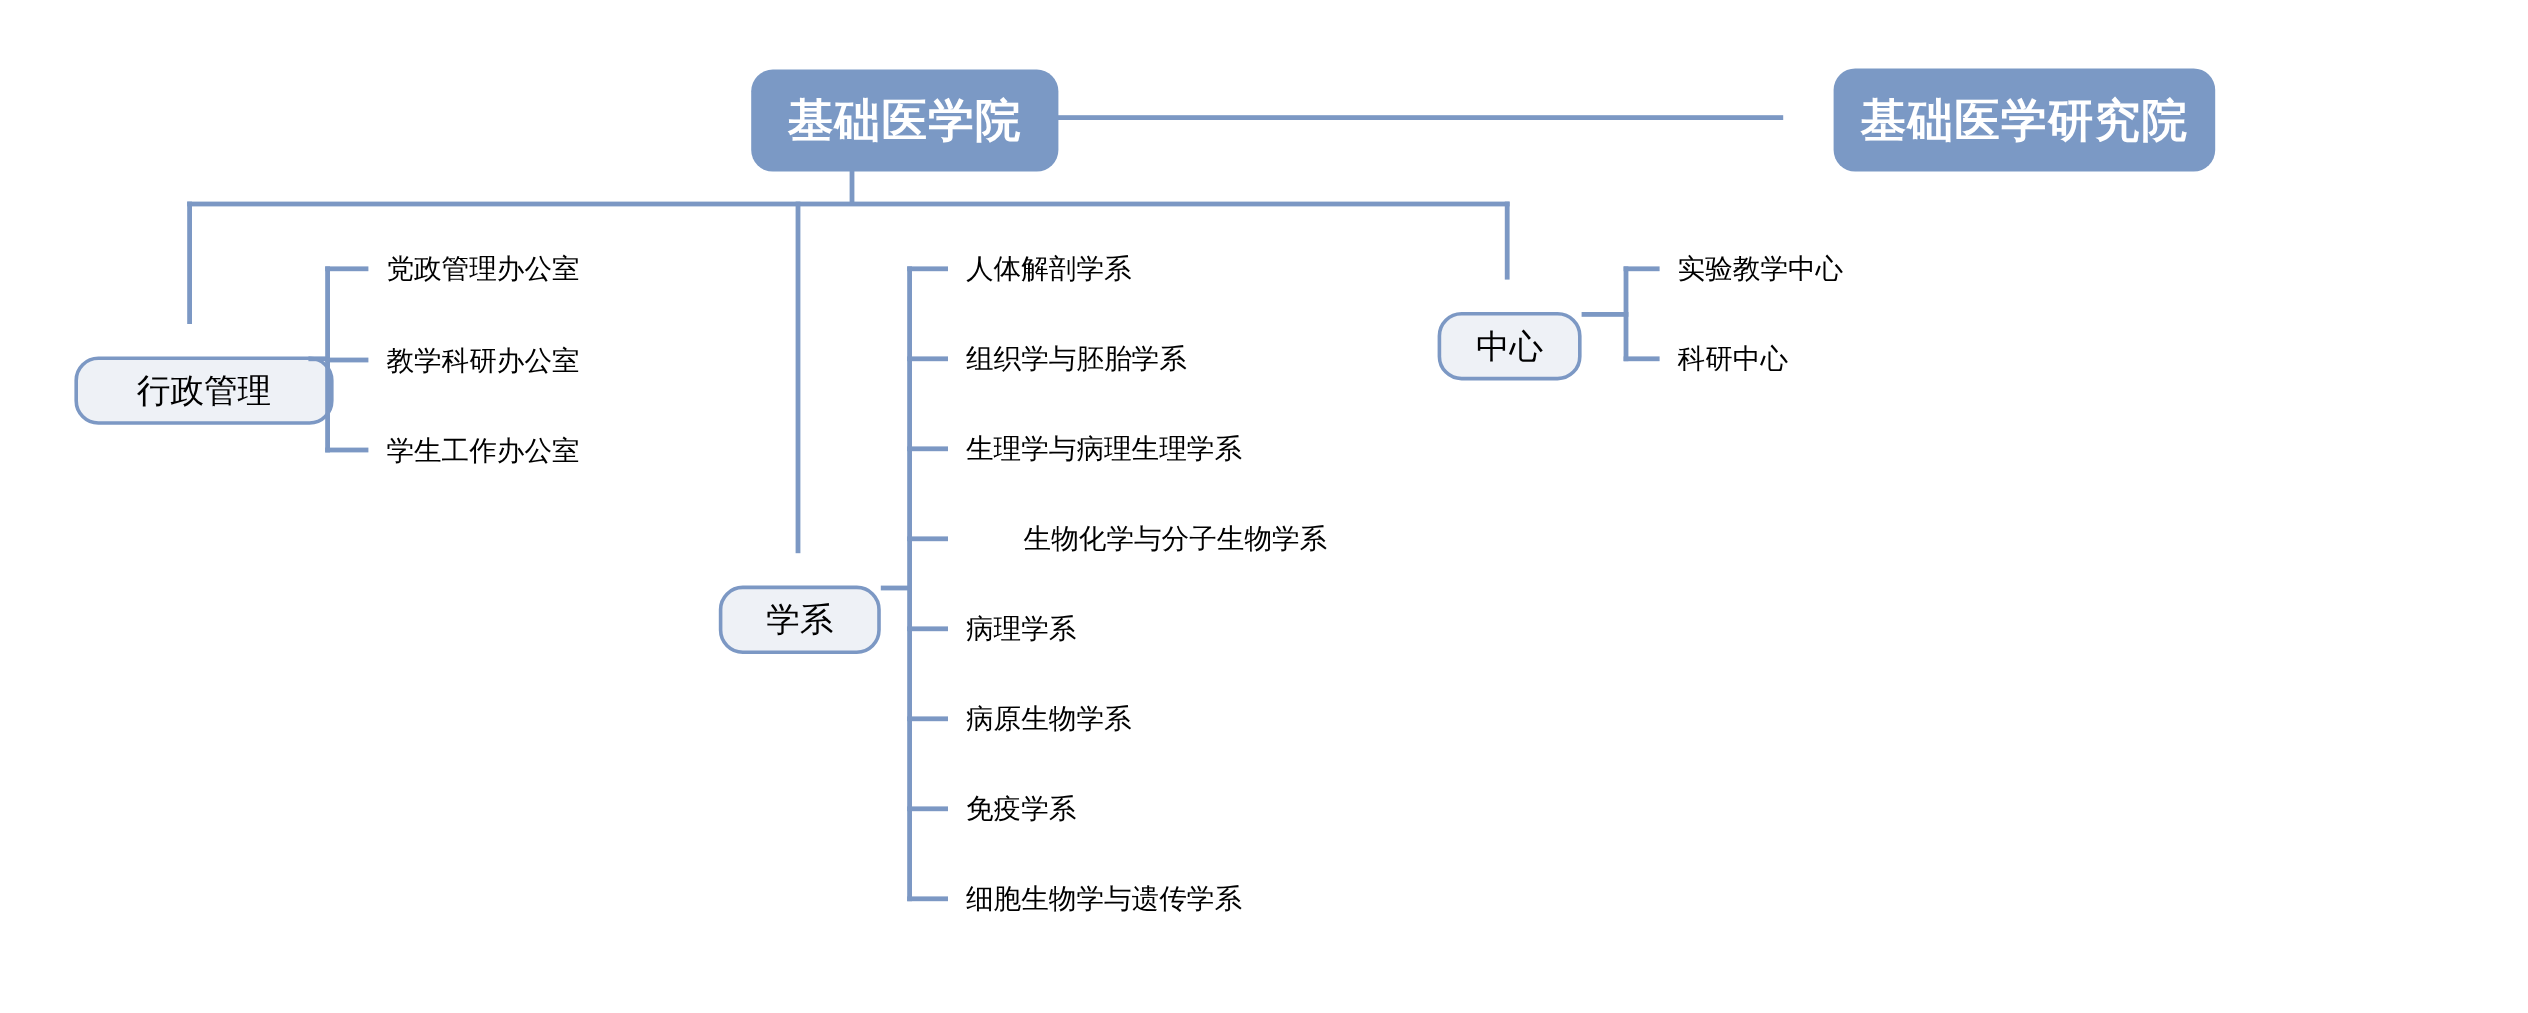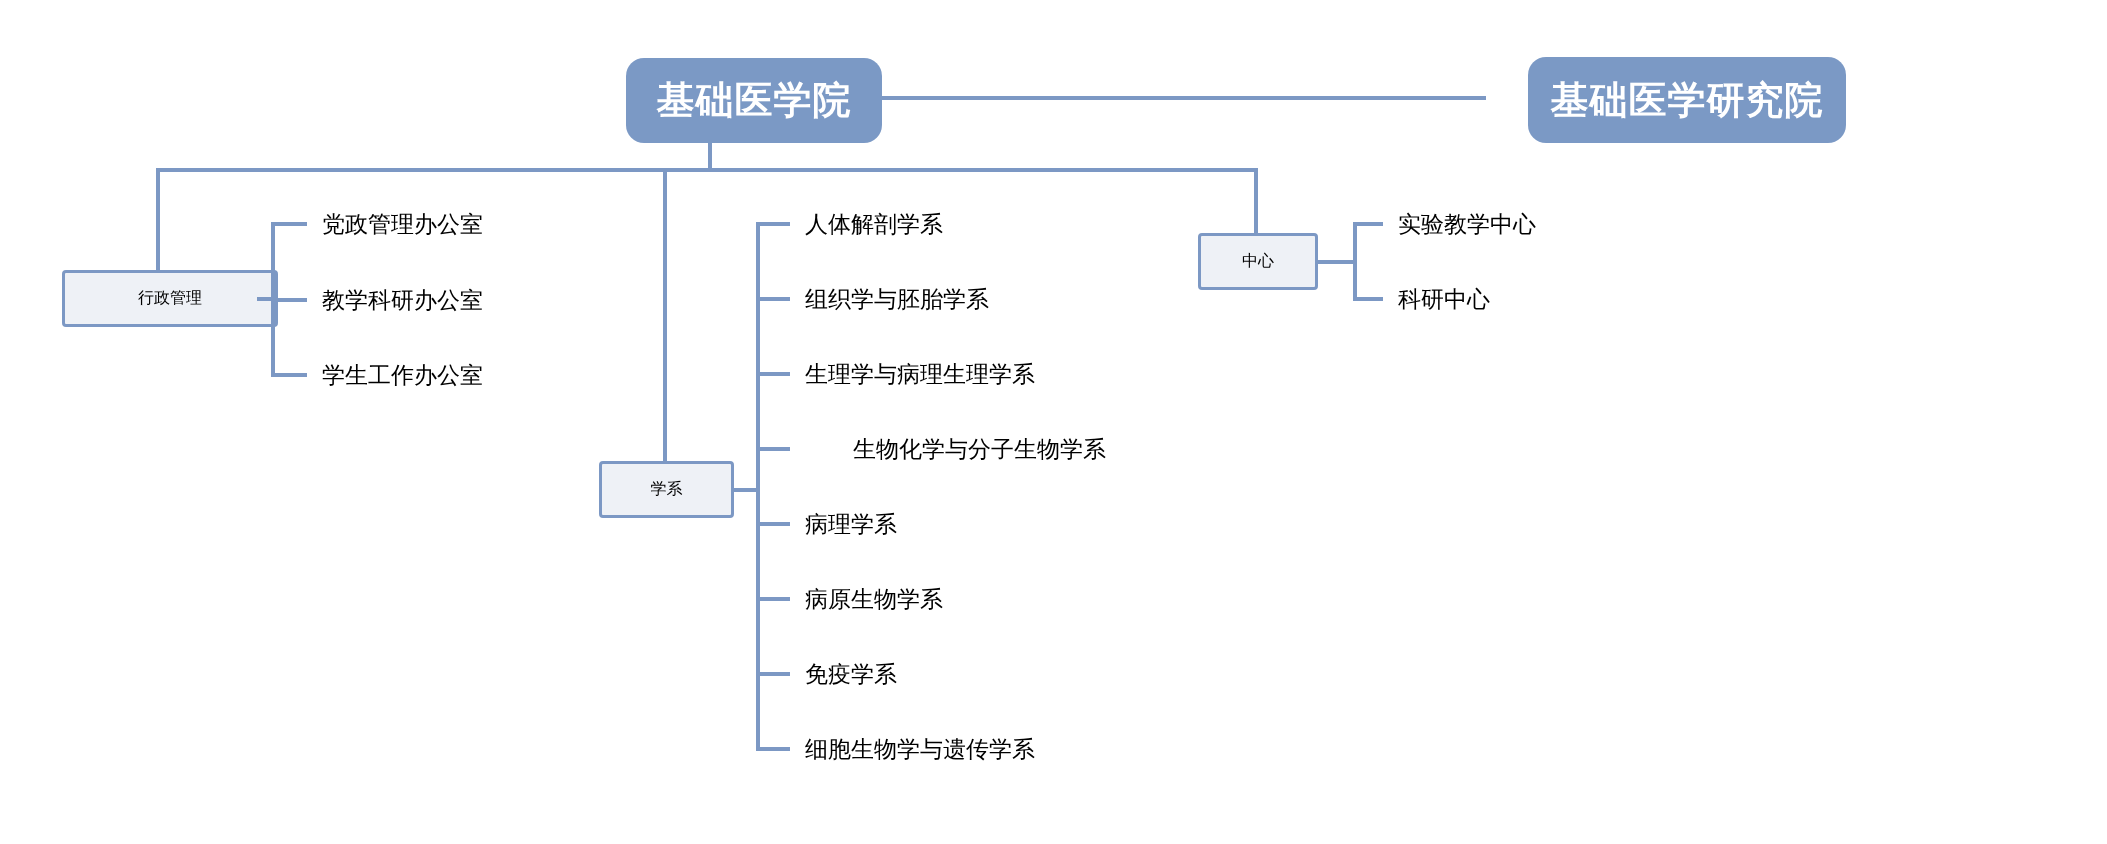--- a/index.html
+++ b/index.html
@@ -12,21 +12,21 @@
   }
   *{margin:0;padding:0;box-sizing:border-box;}
   html,body{width:2107px;height:844px;background:var(--background);overflow:hidden;
     font-family:"Liberation Sans",sans-serif;}
   .stage{position:relative;width:2107px;height:844px;background:var(--background);}
   .line{position:absolute;background:var(--line-blue);}
   .node{position:absolute;display:flex;align-items:center;justify-content:center;text-align:center;}
   .node.top{background:var(--accent-blue);color:var(--text-light);font-weight:bold;
     font-size:38px;border-radius:18px;letter-spacing:1px;margin-left:44px;}
   .node.branch{background:var(--light-fill);border:3px solid var(--line-blue);
-    color:var(--text-dark);font-size:16px;border-radius:4px;}
+    color:var(--text-dark);font-size:28px;border-radius:20px;margin-top:27px;}
   .child-label{position:absolute;height:32px;line-height:32px;font-size:23px;
     color:var(--text-dark);white-space:nowrap;}
   
   #top-connector{left:836px;top:96px;width:650px;height:4px;}
   #root-drop{left:708px;top:142px;width:4px;height:28px;}
   #dist-line{left:156px;top:168px;width:1102px;height:4px;}
   #root-box{left:582px;top:58px;width:256px;height:85px;}
   #affiliate-box{left:1484px;top:57px;width:318px;height:86px;}
 </style>
 </head>

